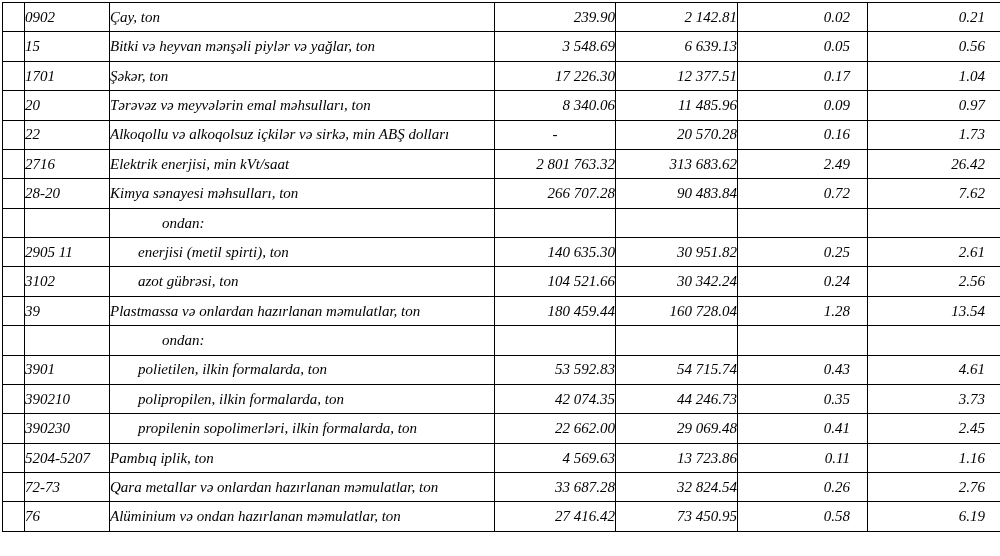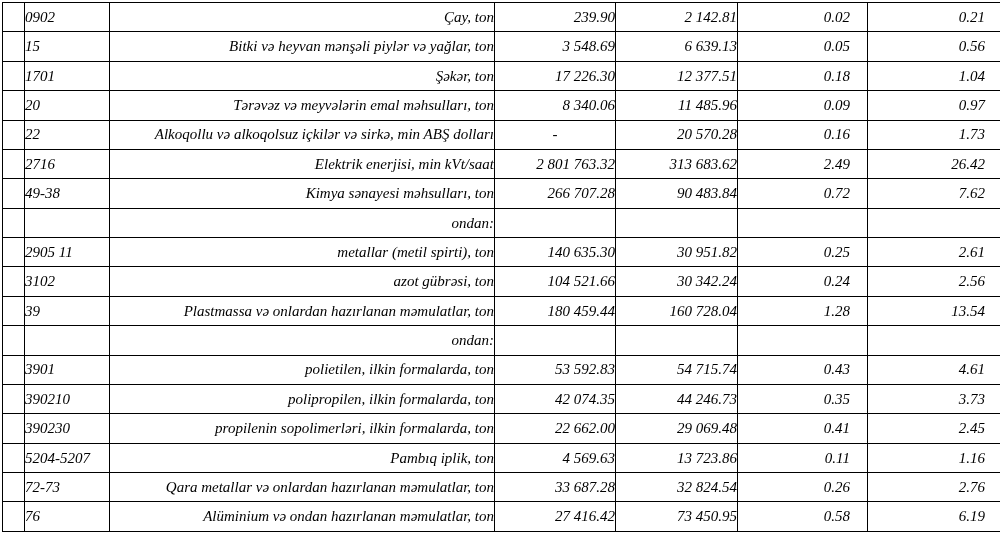--- a/index.html
+++ b/index.html
@@ -31,21 +31,21 @@
     white-space: nowrap;
     overflow: hidden;
     background: #ffffff;
   }
   td.gutter { }
   td.code {
     text-align: left;
     padding-left: 4px;
   }
   td.desc {
-    text-align: right;
+    text-align: left;
     padding-left: 4px;
   }
   td.desc.indent-1 { padding-left: 28px; }
   td.desc.indent-2 { padding-left: 52px; }
   td.num {
     text-align: right;
     padding-right: 5px;
   }
   td.num.wide-pad { padding-right: 17px; }
   td.num.dash { text-align: center; padding-right: 0; }
@@ -81,21 +81,21 @@
         <td class="num">6 639.13</td>
         <td class="num wide-pad">0.05</td>
         <td class="num wide-pad">0.56</td>
       </tr>
       <tr>
         <td class="gutter"></td>
         <td class="code">1701</td>
         <td class="desc indent-0">Şəkər, ton</td>
         <td class="num">17 226.30</td>
         <td class="num">12 377.51</td>
-        <td class="num wide-pad">0.18</td>
+        <td class="num wide-pad">0.17</td>
         <td class="num wide-pad">1.04</td>
       </tr>
       <tr>
         <td class="gutter"></td>
         <td class="code">20</td>
         <td class="desc indent-0">Tərəvəz və meyvələrin emal məhsulları, ton</td>
         <td class="num">8 340.06</td>
         <td class="num">11 485.96</td>
         <td class="num wide-pad">0.09</td>
         <td class="num wide-pad">0.97</td>
@@ -113,40 +113,40 @@
         <td class="gutter"></td>
         <td class="code">2716</td>
         <td class="desc indent-0">Elektrik enerjisi, min kVt/saat</td>
         <td class="num">2 801 763.32</td>
         <td class="num">313 683.62</td>
         <td class="num wide-pad">2.49</td>
         <td class="num wide-pad">26.42</td>
       </tr>
       <tr>
         <td class="gutter"></td>
-        <td class="code">49-38</td>
+        <td class="code">28-20</td>
         <td class="desc indent-0">Kimya sənayesi məhsulları, ton</td>
         <td class="num">266 707.28</td>
         <td class="num">90 483.84</td>
         <td class="num wide-pad">0.72</td>
         <td class="num wide-pad">7.62</td>
       </tr>
       <tr>
         <td class="gutter"></td>
         <td class="code"></td>
         <td class="desc indent-2">ondan:</td>
         <td class="num"></td>
         <td class="num"></td>
         <td class="num wide-pad"></td>
         <td class="num wide-pad"></td>
       </tr>
       <tr>
         <td class="gutter"></td>
         <td class="code">2905 11</td>
-        <td class="desc indent-1">metallar (metil spirti), ton</td>
+        <td class="desc indent-1">enerjisi (metil spirti), ton</td>
         <td class="num">140 635.30</td>
         <td class="num">30 951.82</td>
         <td class="num wide-pad">0.25</td>
         <td class="num wide-pad">2.61</td>
       </tr>
       <tr>
         <td class="gutter"></td>
         <td class="code">3102</td>
         <td class="desc indent-1">azot gübrəsi, ton</td>
         <td class="num">104 521.66</td>

